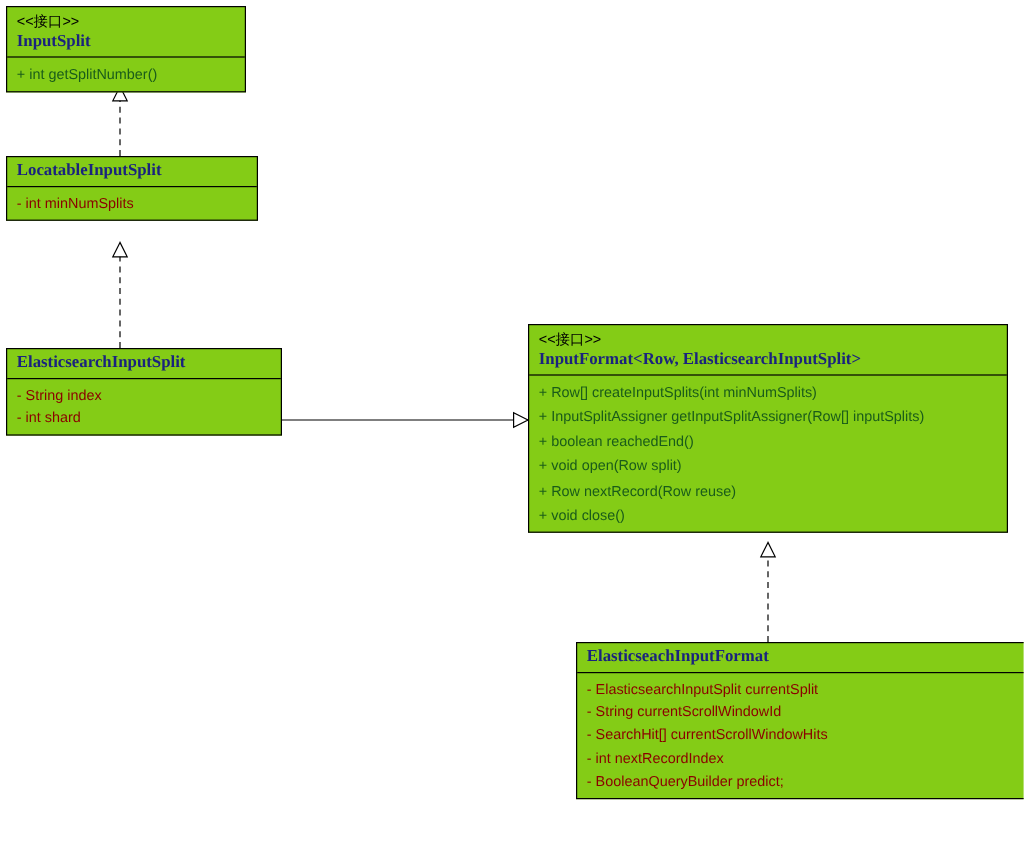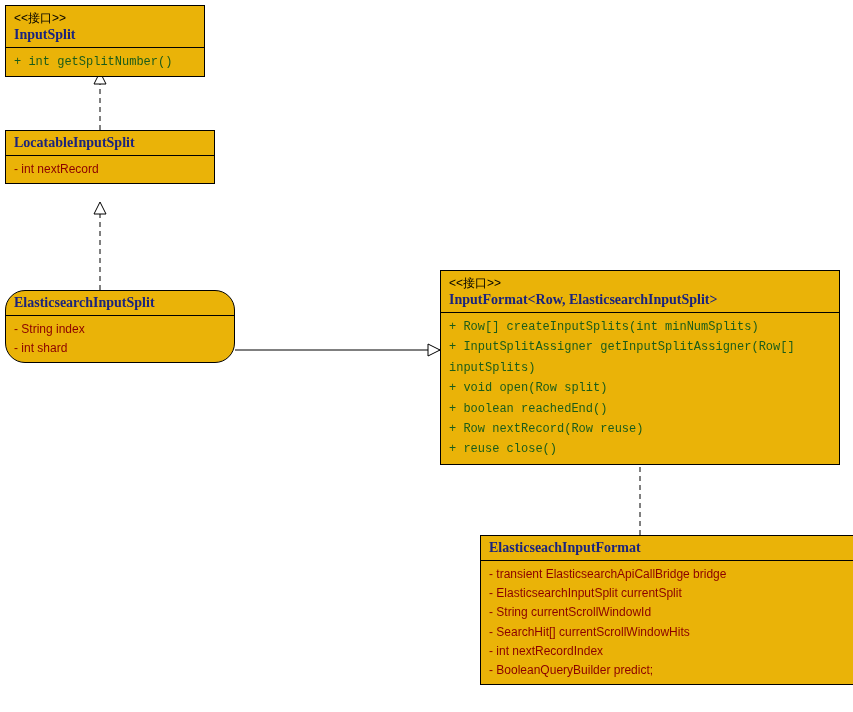--- a/index.html
+++ b/index.html
@@ -13,21 +13,21 @@
       position: relative;
     }
     .diagram-container {
       position: relative;
       width: 853px;
       height: 712px;
     }
     .uml-box {
       position: absolute;
       border: 1px solid #000;
-      background: #eab308;
+      background: #84cc16;
     }
     .uml-box-header {
       padding: 4px 8px;
       border-bottom: 1px solid #000;
     }
     .uml-box-header .stereotype {
       color: #000;
       font-size: 12px;
     }
     .uml-box-header .classname {
@@ -41,21 +41,20 @@
     }
     .uml-box-body .field {
       color: #8b0000;
       font-size: 12px;
       line-height: 1.6;
     }
     .uml-box-body .method {
       color: #1a5c1a;
       font-size: 12px;
       line-height: 1.7;
-      font-family: Liberation Mono, monospace;
     }
     svg.arrows {
       position: absolute;
       top: 0;
       left: 0;
       width: 853px;
       height: 712px;
       pointer-events: none;
     }
   </style>
@@ -86,55 +85,54 @@
     <div class="uml-box-body">
       <div class="method">+ int getSplitNumber()</div>
     </div>
   </div>
 
   <div class="uml-box" style="left:5px; top:130px; width:210px;">
     <div class="uml-box-header">
       <div class="classname">LocatableInputSplit</div>
     </div>
     <div class="uml-box-body">
-      <div class="field">- int nextRecord</div>
+      <div class="field">- int minNumSplits</div>
     </div>
   </div>
 
-  <div class="uml-box" style="left:5px; top:290px; width:230px;border-radius:20px;">
+  <div class="uml-box" style="left:5px; top:290px; width:230px;">
     <div class="uml-box-header">
       <div class="classname">ElasticsearchInputSplit</div>
     </div>
     <div class="uml-box-body">
       <div class="field">- String index</div>
       <div class="field">- int shard</div>
     </div>
   </div>
 
   <div class="uml-box" style="left:440px; top:270px; width:400px;">
     <div class="uml-box-header">
       <div class="stereotype">&lt;&lt;接口&gt;&gt;</div>
       <div class="classname">InputFormat&lt;Row, ElasticsearchInputSplit&gt;</div>
     </div>
     <div class="uml-box-body">
       <div class="method">+ Row[] createInputSplits(int minNumSplits)</div>
       <div class="method">+ InputSplitAssigner getInputSplitAssigner(Row[] inputSplits)</div>
+      <div class="method">+ boolean reachedEnd()</div>
       <div class="method">+ void open(Row split)</div>
-      <div class="method">+ boolean reachedEnd()</div>
       <div class="method">+ Row nextRecord(Row reuse)</div>
-      <div class="method">+ reuse close()</div>
+      <div class="method">+ void close()</div>
     </div>
   </div>
 
   <div class="uml-box" style="left:480px; top:535px; width:380px;">
     <div class="uml-box-header">
       <div class="classname">ElasticseachInputFormat</div>
     </div>
     <div class="uml-box-body">
-      <div class="field">- transient ElasticsearchApiCallBridge bridge</div>
       <div class="field">- ElasticsearchInputSplit currentSplit</div>
       <div class="field">- String currentScrollWindowId</div>
       <div class="field">- SearchHit[] currentScrollWindowHits</div>
       <div class="field">- int nextRecordIndex</div>
       <div class="field">- BooleanQueryBuilder predict;</div>
     </div>
   </div>
 </div>
 
 </body></html>

